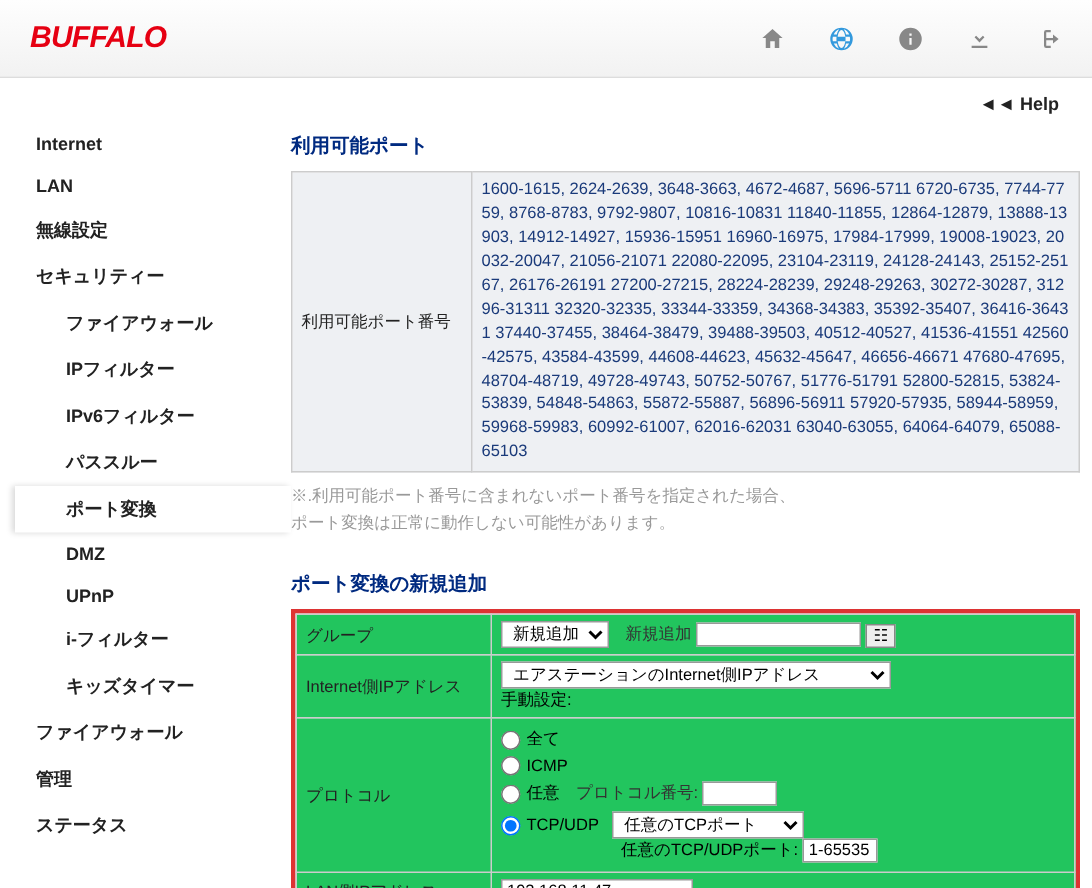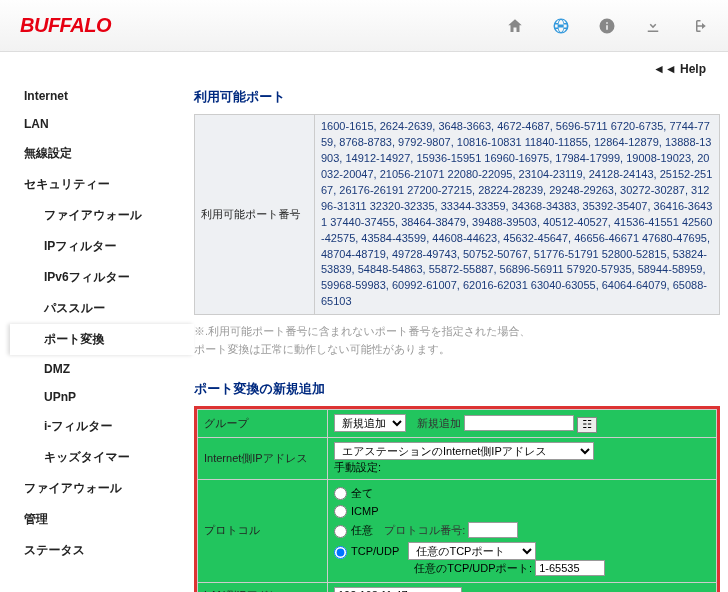--- a/index.html
+++ b/index.html
@@ -131,21 +131,21 @@
             <div class="radio-row"><label><input type="radio" name="p" style=""><span>ICMP</span></label></div>
             <div class="radio-row">
               <label><input type="radio" name="p" style=""><span>任意</span></label>
               <span class="inline-lbl">プロトコル番号:</span>
               <input type="text" style="width: 50px;">
             </div>
             <div class="radio-row">
               <label><input type="radio" name="p" checked="" style=""><span>TCP/UDP</span></label>
               <select style="width:128px;margin-left:6px"><option>任意のTCPポート</option></select><br>
               <span style="margin-left:80px">任意のTCP/UDPポート:</span>
-              <input type="text" style="width: 70px;" value="1-65535">
+              <input type="text" style="width: 50px;" value="1-65535">
             </div>
           </td>
         </tr>
         <tr>
           <th>LAN側IPアドレス</th>
           <td><input type="text" style="width: 128px;" value="192.168.11.47"></td>
         </tr>
 
       </tbody>
         </table>

